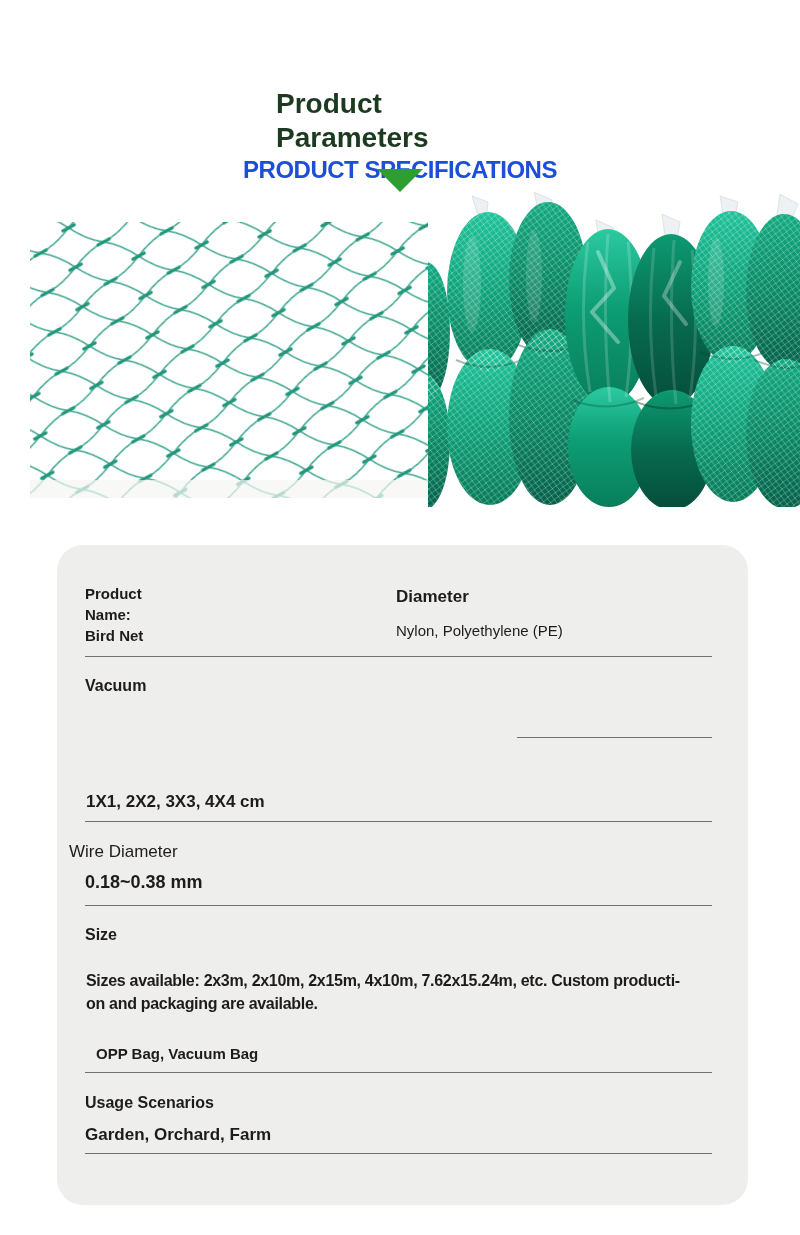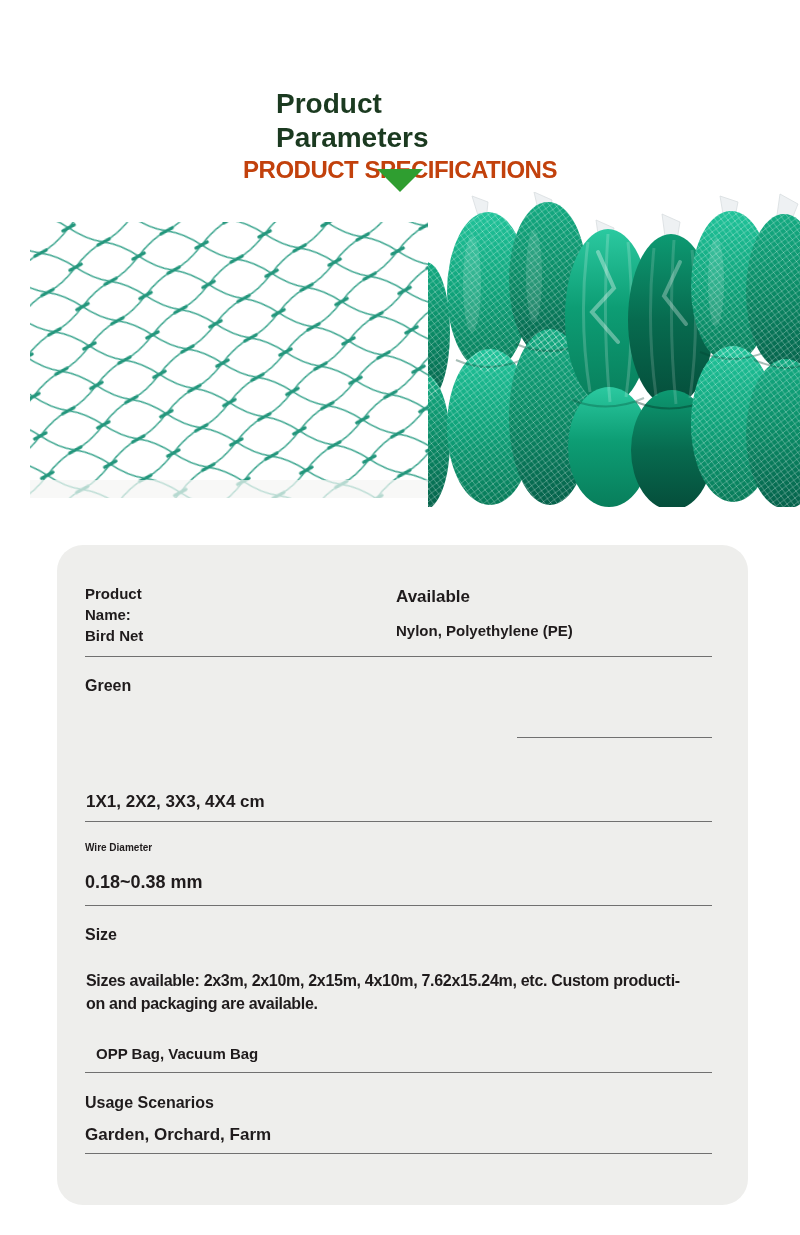--- a/index.html
+++ b/index.html
@@ -3,45 +3,45 @@
 <meta charset="utf-8">
 <style>
   html,body{margin:0;padding:0;background:#ffffff;}
   .page{position:relative;width:800px;height:1235px;background:#ffffff;overflow:hidden;
         font-family:"Liberation Sans","DejaVu Sans",sans-serif;border-radius:20px;}
 
   
   .header-title{position:absolute;left:276px;top:64px;font-size:28px;font-weight:bold;
                 line-height:34px;color:#1b3a20;white-space:pre-line;}
   .header-subtitle{position:absolute;left:0;top:132px;width:800px;text-align:center;
-                   font-size:24px;font-weight:bold;letter-spacing:-0.5px;color:#c2410c;}
+                   font-size:24px;font-weight:bold;letter-spacing:-0.5px;color:#1d4ed8;}
   .arrow-down{position:absolute;left:377px;top:169px;width:0;height:0;
               border-left:23px solid transparent;border-right:23px solid transparent;
               border-top:23px solid #2f9e30;}
 
   
   .photo-net{position:absolute;left:30px;top:222px;width:398px;height:276px;}
   .photo-bundles{position:absolute;left:428px;top:192px;width:372px;height:315px;}
 
   
   .spec-card{position:absolute;left:57px;top:545px;width:691px;height:660px;
              background:#eeeeec;border-radius:26px;color:#1f1b1c;}
   .spec-card > *{position:absolute;margin:0;}
   .hr{height:1px;background:#707070;left:28px;right:36px;}
   .hr1{top:111px;} .hr2{top:276px;} .hr3{top:360px;} .hr4{top:527px;} .hr5{top:608px;}
   .hr-partial{top:192px;left:460px;right:36px;height:1px;background:#707070;}
 
   .product-name{left:28px;top:38px;font-size:15px;font-weight:bold;line-height:21px;white-space:pre-line;}
   .material-label{left:339px;top:42px;font-size:17px;font-weight:bold;}
-  .material-value{left:339px;top:77px;font-size:15px;font-weight:bold;}
+  .material-value{left:339px;top:77px;font-size:15px;font-weight:normal;}
   .color-label{left:28px;top:132px;font-size:16px;font-weight:bold;}
   .colors-value{left:29px;top:181px;font-size:16px;font-weight:bold;line-height:22px;
                 white-space:pre-line;letter-spacing:-0.2px;}
   .hole-sizes{left:29px;top:247px;font-size:17px;font-weight:600;}
-  .wire-label{left:28px;top:297px;font-size:10px;font-weight:bold;}
+  .wire-label{left:12px;top:297px;font-size:17px;font-weight:normal;}
   .wire-value{left:28px;top:327px;font-size:18px;font-weight:600;}
   .size-label{left:28px;top:381px;font-size:16px;font-weight:bold;}
   .sizes-value{left:29px;top:424px;font-size:16px;font-weight:bold;line-height:23px;
                white-space:pre-line;letter-spacing:-0.3px;}
   .packaging-value{left:28px;top:500px;font-size:15px;font-weight:bold;margin-left:11px;}
   .usage-label{left:28px;top:549px;font-size:16px;font-weight:bold;}
   .usage-value{left:28px;top:580px;font-size:17px;font-weight:600;}
 </style>
 </head>
 <body>
@@ -164,25 +164,25 @@
       <path d="M326,168 Q356,180 372,174" fill="none" stroke="rgba(3,70,50,0.35)" stroke-width="2"></path>
       <ellipse cx="356" cy="100" rx="38" ry="78" fill="url(#wmesh)"></ellipse>
       <ellipse cx="358" cy="242" rx="40" ry="75" fill="url(#wmesh)"></ellipse>
     </g>
   </svg>
 
   <section class="spec-card">
     <p class="product-name">Product
 Name:
 Bird Net</p>
-    <p class="material-label">Available</p>
+    <p class="material-label">Diameter</p>
     <p class="material-value">Nylon, Polyethylene (PE)</p>
     <div class="hr hr1"></div>
 
-    <p class="color-label">Green</p>
+    <p class="color-label">Vacuum</p>
     <div class="hr-partial"></div>
 
     <p class="hole-sizes">1X1, 2X2, 3X3, 4X4 cm</p>
     <div class="hr hr2"></div>
 
     <p class="wire-label">Wire Diameter</p>
     <p class="wire-value">0.18~0.38 mm</p>
     <div class="hr hr3"></div>
 
     <p class="size-label">Size</p>

